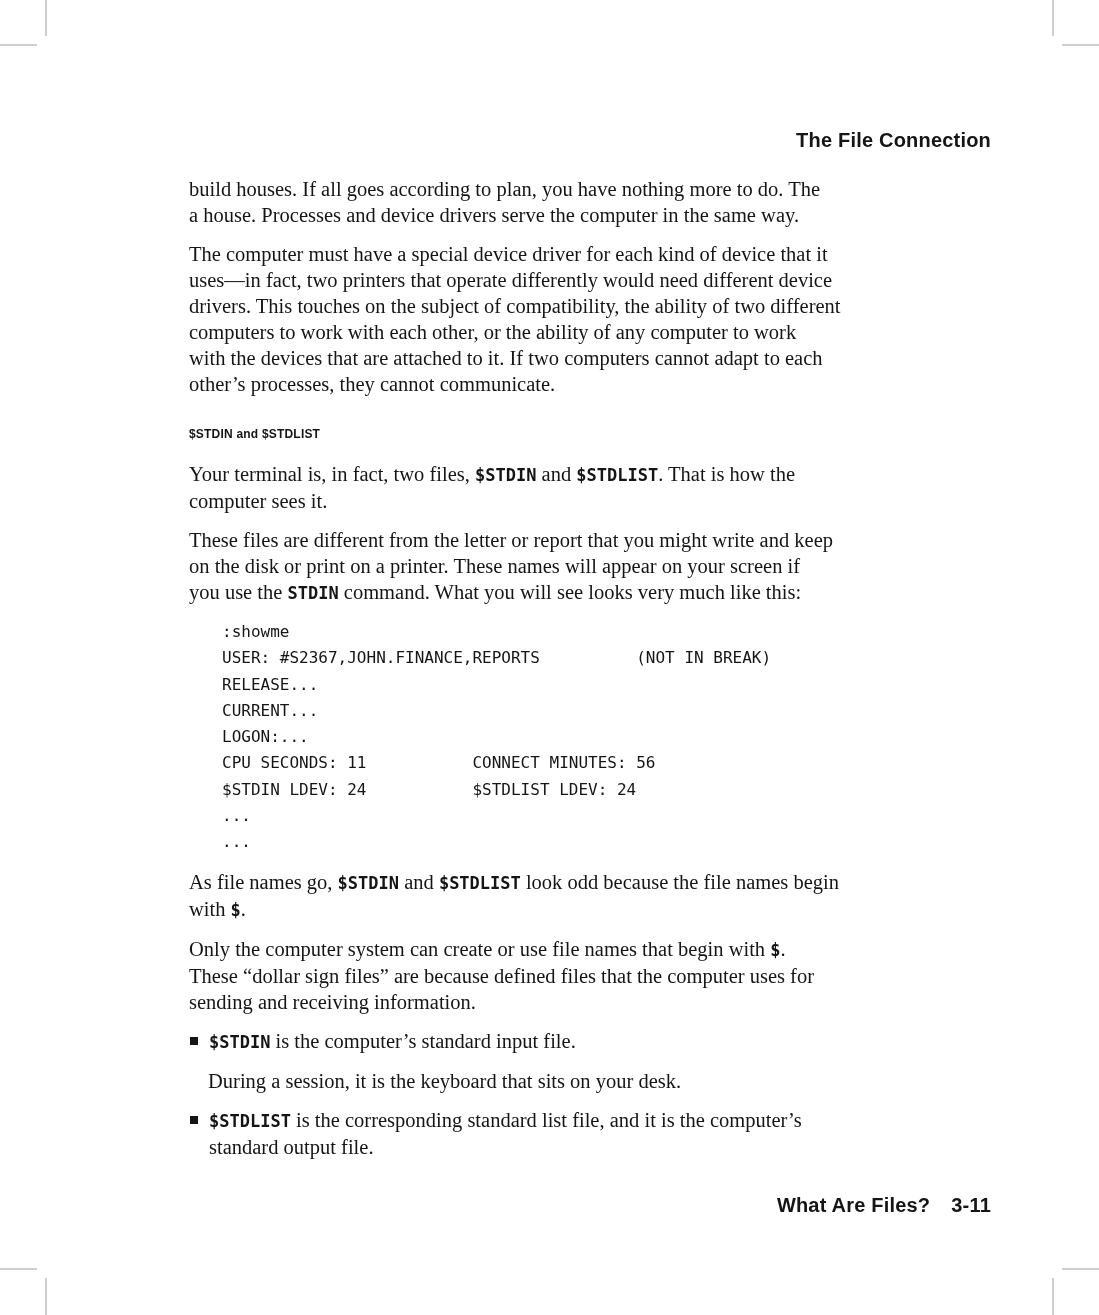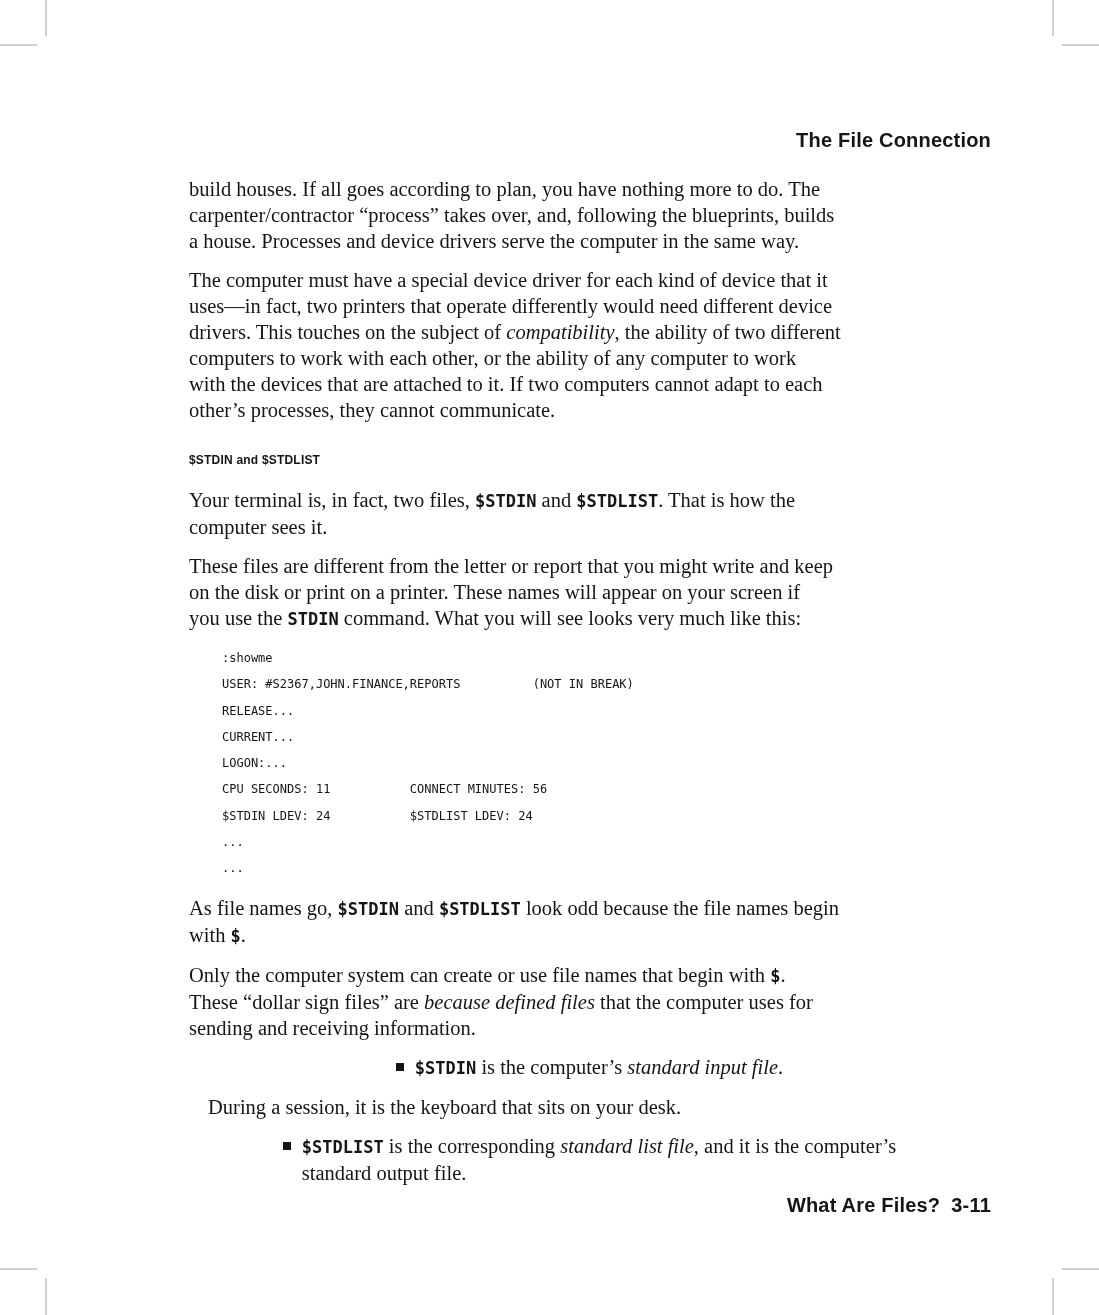--- a/index.html
+++ b/index.html
@@ -32,48 +32,48 @@
   .page-header{
     position:absolute;top:130px;right:144px;
     font-family:"Liberation Sans", sans-serif;
     font-weight:bold;font-size:20px;line-height:20px;
     letter-spacing:0.2px;
   }
   .page-footer{
     position:absolute;top:1195px;right:144px;
     font-family:"Liberation Sans", sans-serif;
     font-weight:bold;font-size:20px;line-height:20px;
-    display:flex;gap:11px;letter-spacing:0.2px;
+    display:flex;gap:21px;letter-spacing:0.2px;
   }
 
   .doc-body{
     position:absolute;left:189px;top:176px;width:800px;
   }
   .para{margin:0 0 13px 0;}
   .tline{
     white-space:pre;
     font-size:20.5px;
     line-height:26px;
   }
   .rom{}
-  .ital{font-style:italic;}
+  .ital{}
   .mono{font-family:"DejaVu Sans Mono", monospace;font-size:17px;font-weight:bold;}
   .section-heading{
     font-family:"Liberation Sans", sans-serif;
     font-weight:bold;font-size:12px;line-height:24px;
     letter-spacing:0.2px;
     margin:25px 0 15px 0;
   }
   .code-block{
     font-family:"DejaVu Sans Mono", monospace;
-    font-size:12px;line-height:26.3px;
+    font-size:16px;line-height:26.3px;
     margin:0 0 13px 33px;
     white-space:pre;
   }
-  .bullet-item{display:flex;margin:0 0 13px 0;justify-content:center;}
+  .bullet-item{display:flex;margin:0 0 13px 0;}
   .bullet-marker{
     flex:none;width:8px;height:8px;background:var(--text);
     margin:9px 11px 0 1px;
   }
   .bullet-cont{margin-left:19px;}
 </style>
 </head>
 <body>
 
 <div class="page">
@@ -85,21 +85,20 @@
   <div class="crop bl-v"></div>
   <div class="crop bl-h"></div>
   <div class="crop br-v"></div>
   <div class="crop br-h"></div>
 
   <div class="page-header">The File Connection</div>
 
   <div class="doc-body">
       <div class="para">
         <div class="tline"><span class="rom">build houses. If all goes according to plan, you have nothing more to do. The</span></div>
-        <div class="tline"><span class="rom">carpenter/contractor “process” takes over, and, following the blueprints, builds</span></div>
         <div class="tline"><span class="rom">a house. Processes and device drivers serve the computer in the same way.</span></div>
       </div>
       <div class="para">
         <div class="tline"><span class="rom">The computer must have a special device driver for each kind of device that it</span></div>
         <div class="tline"><span class="rom">uses—in fact, two printers that operate differently would need different device</span></div>
         <div class="tline"><span class="rom">drivers. This touches on the subject of </span><span class="ital">compatibility</span><span class="rom">, the ability of two different</span></div>
         <div class="tline"><span class="rom">computers to work with each other, or the ability of any computer to work</span></div>
         <div class="tline"><span class="rom">with the devices that are attached to it. If two computers cannot adapt to each</span></div>
         <div class="tline"><span class="rom">other’s processes, they cannot communicate.</span></div>
       </div>

